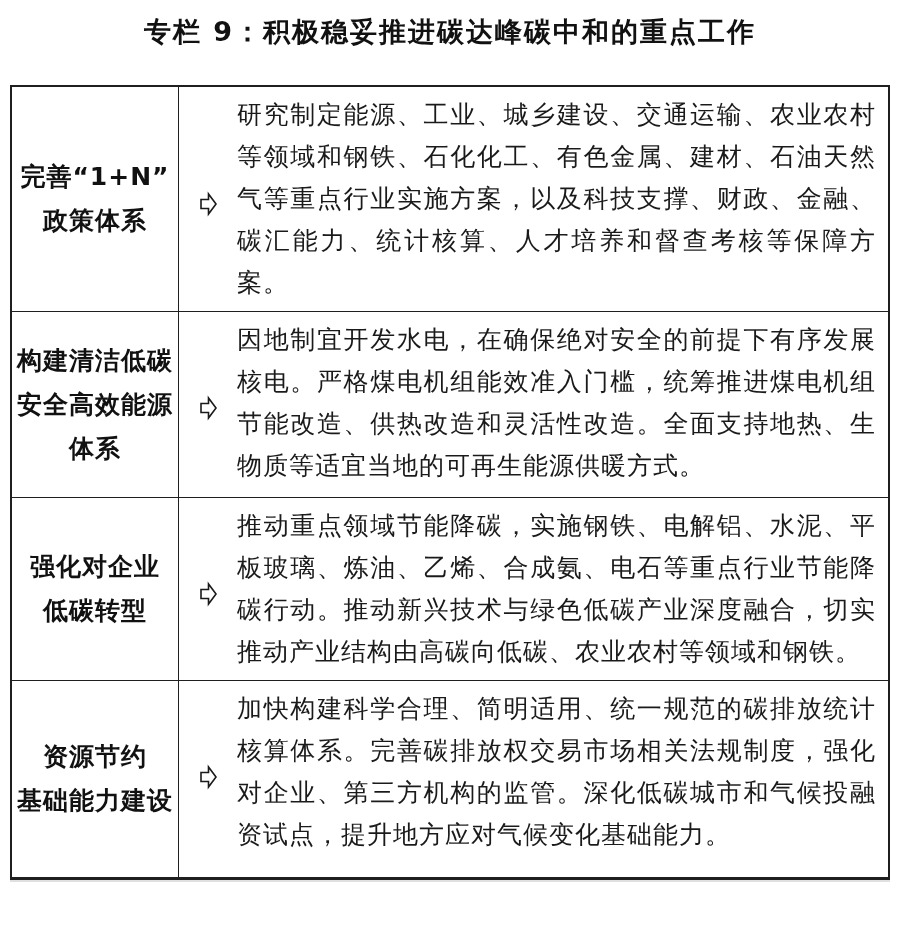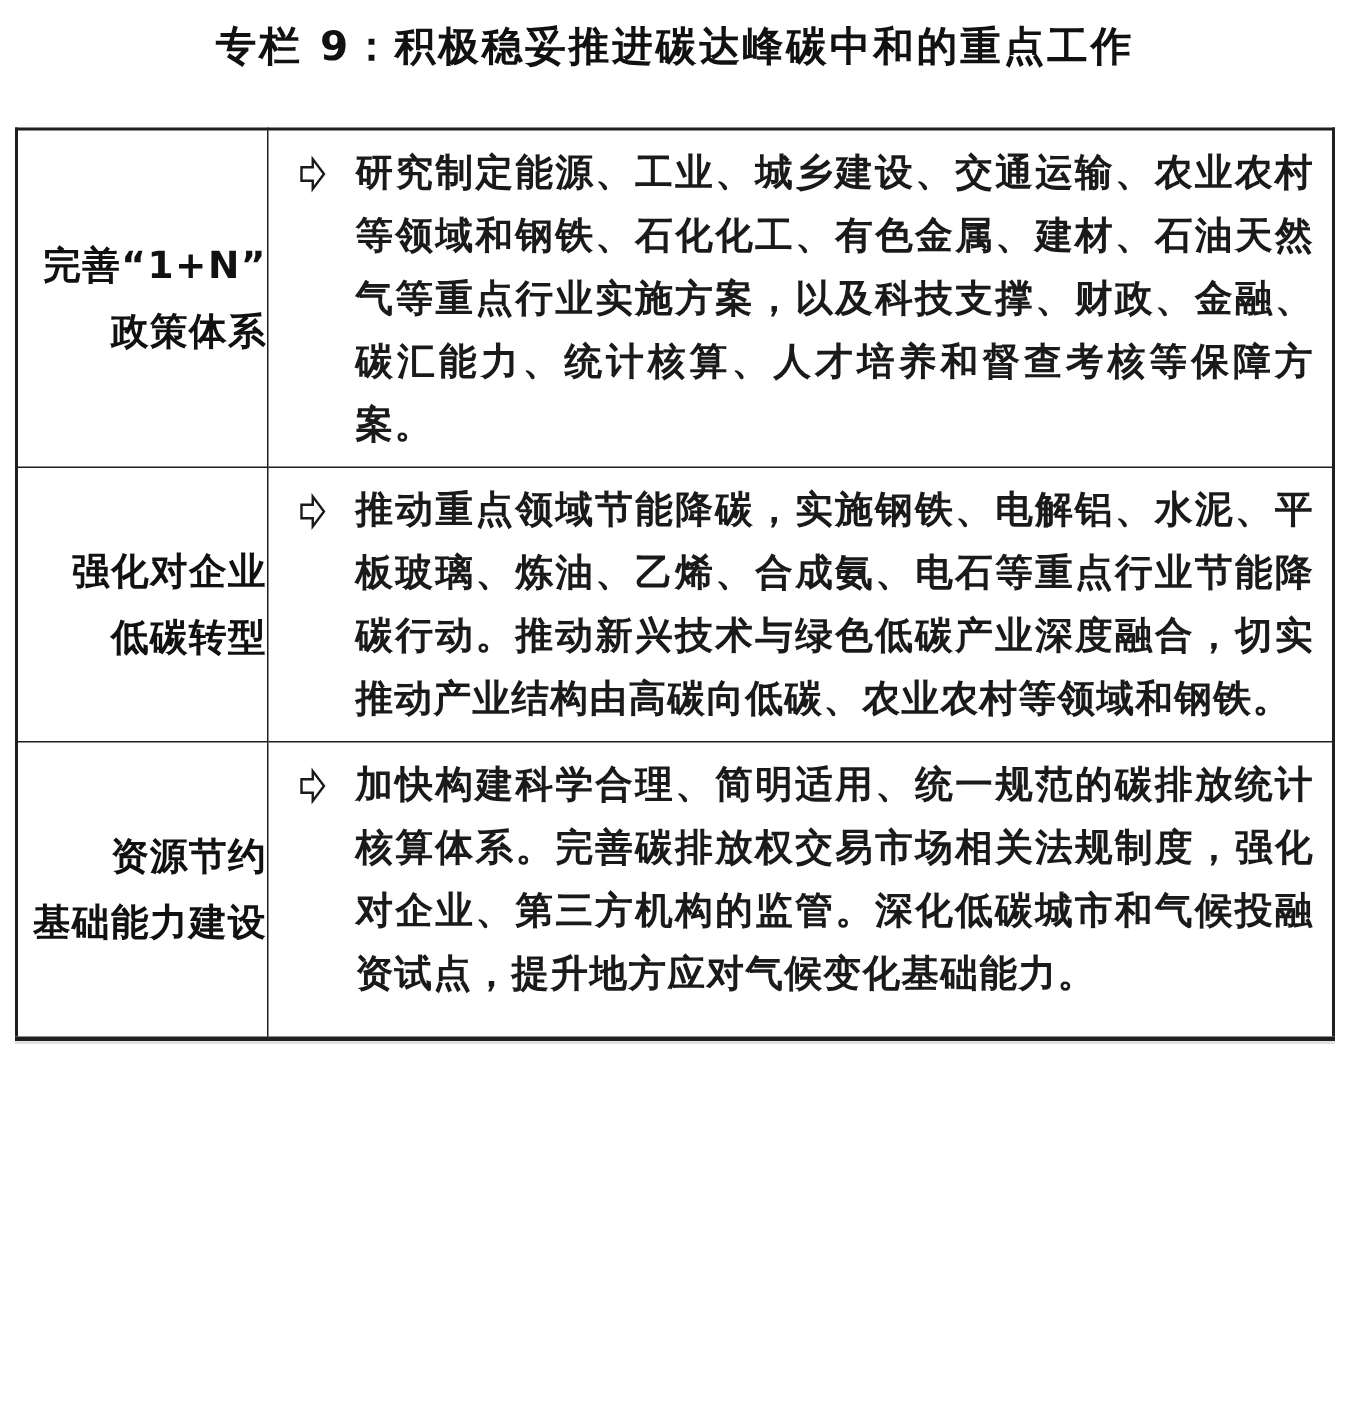--- a/index.html
+++ b/index.html
@@ -38,36 +38,35 @@
     border-bottom-width: 3px;
     box-shadow: 0 2px 0 rgba(0,0,0,0.12);
   }
   td {
     border: 1px solid #1f1f1f;
     vertical-align: middle;
     padding: 0;
   }
   td.header-cell {
     width: 166px;
-    text-align: right;
+    text-align: center;
     font-family: "DejaVu Sans", "Liberation Sans", sans-serif;
     font-weight: 700;
     font-size: 25px;
     line-height: 44px;
     letter-spacing: 1px;
     color: #111111;
   }
   td.content-cell {
     vertical-align: top;
     padding: 7px 12px 7px 0;
   }
   .content-wrap {
     display: flex;
-    align-items: flex-start;
-    font-weight: bold;
+    align-items: center;
   }
   .bullet-col {
     flex: 0 0 58px;
     display: flex;
     justify-content: center;
     padding-top: 9px;
   }
   .bullet-col svg {
     display: block;
   }
@@ -100,20 +99,33 @@
             <div class="content-wrap">
               <span class="bullet-col">
                 <svg width="19" height="26" viewBox="0 0 19 26" xmlns="http://www.w3.org/2000/svg">
                   <path d="M2 8.5 H9.5 V3 L17 13 L9.5 23 V17.5 H2 Z" fill="none" stroke="#1a1a1a" stroke-width="1.6" stroke-linejoin="miter"></path>
                 </svg>
               </span>
               <p class="content-text">研究制定能源、工业、城乡建设、交通运输、农业农村等领域和钢铁、石化化工、有色金属、建材、石油天然气等重点行业实施方案，以及科技支撑、财政、金融、碳汇能力、统计核算、人才培养和督查考核等保障方案。</p>
             </div>
           </td>
         </tr>
+        <tr class="row-2">
+          <td class="header-cell"><span>构建清洁低碳</span><br><span>安全高效能源</span><br><span>体系</span></td>
+          <td class="content-cell">
+            <div class="content-wrap">
+              <span class="bullet-col">
+                <svg width="19" height="26" viewBox="0 0 19 26" xmlns="http://www.w3.org/2000/svg">
+                  <path d="M2 8.5 H9.5 V3 L17 13 L9.5 23 V17.5 H2 Z" fill="none" stroke="#1a1a1a" stroke-width="1.6" stroke-linejoin="miter"></path>
+                </svg>
+              </span>
+              <p class="content-text">因地制宜开发水电，在确保绝对安全的前提下有序发展核电。严格煤电机组能效准入门槛，统筹推进煤电机组节能改造、供热改造和灵活性改造。全面支持地热、生物质等适宜当地的可再生能源供暖方式。</p>
+            </div>
+          </td>
+        </tr>
         <tr class="row-3">
           <td class="header-cell"><span>强化对企业</span><br><span>低碳转型</span></td>
           <td class="content-cell">
             <div class="content-wrap">
               <span class="bullet-col">
                 <svg width="19" height="26" viewBox="0 0 19 26" xmlns="http://www.w3.org/2000/svg">
                   <path d="M2 8.5 H9.5 V3 L17 13 L9.5 23 V17.5 H2 Z" fill="none" stroke="#1a1a1a" stroke-width="1.6" stroke-linejoin="miter"></path>
                 </svg>
               </span>
               <p class="content-text">推动重点领域节能降碳，实施钢铁、电解铝、水泥、平板玻璃、炼油、乙烯、合成氨、电石等重点行业节能降碳行动。推动新兴技术与绿色低碳产业深度融合，切实推动产业结构由高碳向低碳、农业农村等领域和钢铁。</p>

